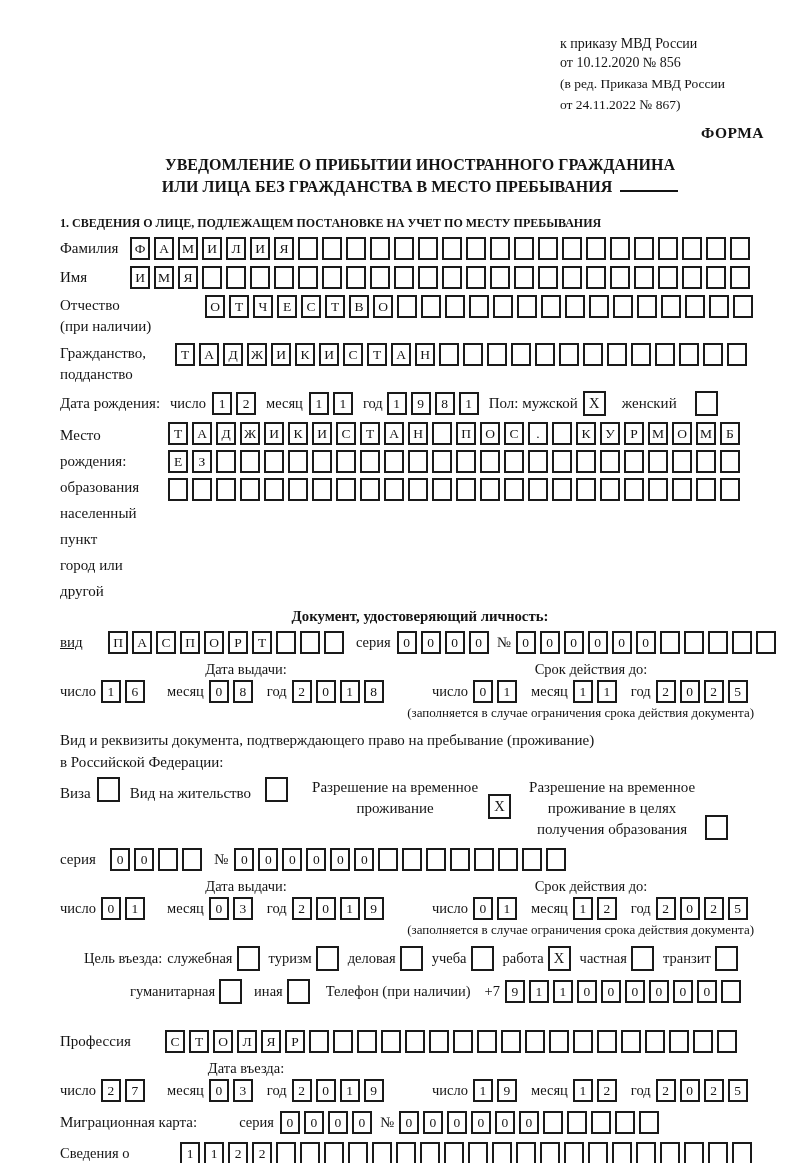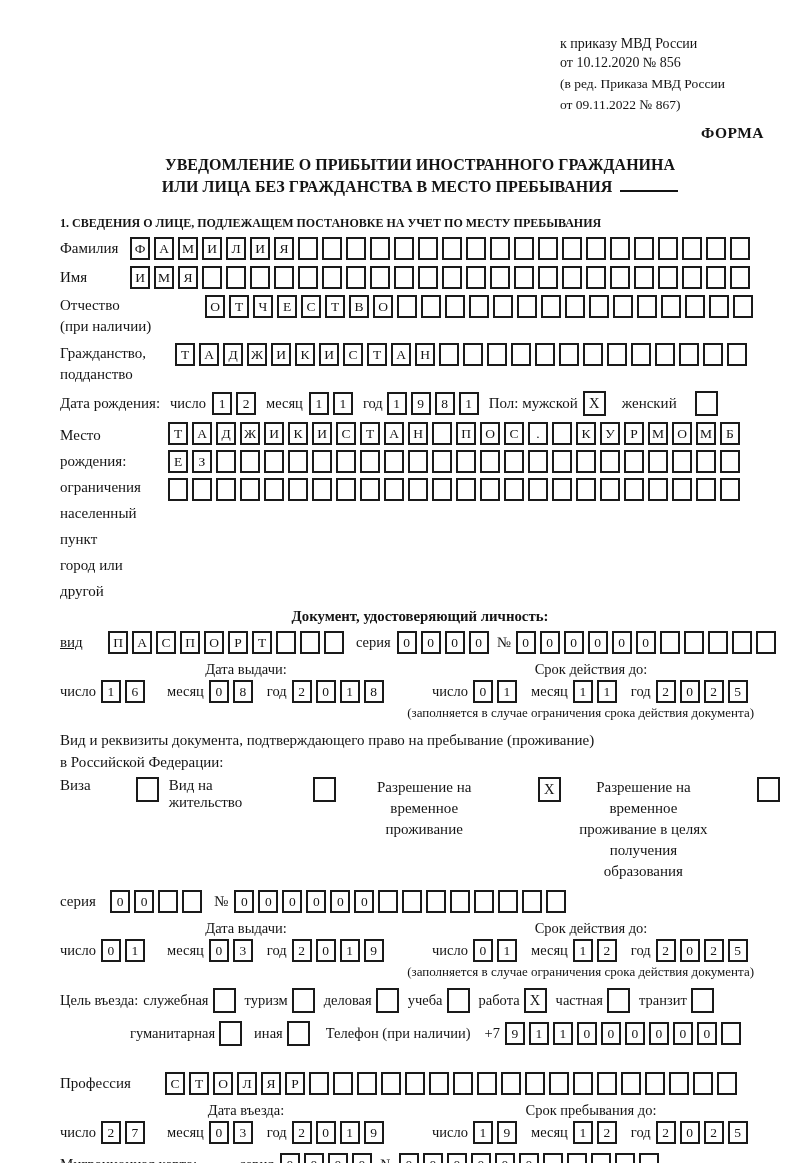--- a/index.html
+++ b/index.html
@@ -46,21 +46,21 @@
   .dhead-r { flex:1; text-align:center; padding-right:30px; }
   .dfields { display:flex; align-items:center; font-size:14.5px; margin-top:2px; }
   .dgl { display:flex; align-items:center; width:372px; }
   .dgr { display:flex; align-items:center; }
   .dfields .flabel { margin-right:5px; font-size:14.5px; }
   .dfields .cells { margin-right:10px; }
   .limit-note { font-size:13px; text-align:right; padding-right:26px; margin-top:2px; }
   
   .intro { font-size:15px; line-height:22px; margin-top:8px; }
   .optrow { display:flex; align-items:flex-start; margin-top:4px; font-size:15px; }
-  .opt { display:flex; align-items:flex-start;gap:39px; }
+  .opt { display:flex; align-items:flex-end; }
   .optlines { text-align:center; line-height:21px; }
   .gap6 { margin-left:6px; } .gap10 { margin-left:10px; } .gap14 { margin-left:14px; }
   
   .purpose { font-size:14.5px; }
   .purpose .cb { margin-left:4px; }
   .purpose .flabel { margin-left:9px; font-size:14.5px; }
   .purpose .flabel:first-child { margin-left:0; }
   
   .reps { display:flex; align-items:flex-start; margin-top:8px; }
   .reps-label { width:120px; flex-shrink:0; font-size:14.5px; line-height:22.5px; }
@@ -68,21 +68,21 @@
 </style>
 </head>
 <body>
 
 <div class="page">
 
   <div class="hdr">
     <div>к приказу МВД России</div>
     <div>от 10.12.2020 № 856</div>
     <div class="hdr-sub">(в ред. Приказа МВД России</div>
-    <div class="hdr-sub">от 09.11.2022 № 867)</div>
+    <div class="hdr-sub">от 24.11.2022 № 867)</div>
   </div>
   <div class="forma">ФОРМА</div>
 
   <div class="title">
     <div>УВЕДОМЛЕНИЕ О ПРИБЫТИИ ИНОСТРАННОГО ГРАЖДАНИНА</div>
     <div>
       <span>ИЛИ ЛИЦА БЕЗ ГРАЖДАНСТВА В МЕСТО ПРЕБЫВАНИЯ</span><span class="uline"></span>
     </div>
   </div>
 
@@ -238,21 +238,21 @@
       </span>
     <span class="flabel" style="margin-left:6px;margin-right:5px;">Пол: мужской</span>
     <span class="cb">X</span>
     <span class="flabel" style="margin-left:16px;margin-right:18px;">женский</span>
     <span class="cb"></span>
   </div>
 
   <div class="mlrow">
     <div class="mlabel" style="width:108px;line-height:26px;">
       <div>Место рождения:</div>
-      <div>ограничения</div>
+      <div>образования</div>
       <div>населенный пункт</div>
       <div>город или другой</div>
     </div>
     <div class="mrows">
       <div class="cells">
           <span class="cell">Т</span>
           <span class="cell">А</span>
           <span class="cell">Д</span>
           <span class="cell">Ж</span>
           <span class="cell">И</span>
@@ -517,21 +517,21 @@
             <span class="cell">2</span>
             <span class="cell">0</span>
             <span class="cell">2</span>
             <span class="cell">5</span>
           </span>
       </div>
     </div>
     <div class="limit-note">(заполняется в случае ограничения срока действия документа)</div>
   </div>
 
-  <div class="frow purpose" style="margin-top:8px;">
+  <div class="frow purpose" style="margin-top:8px;margin-left:24px;">
     <span class="flabel">Цель въезда:</span>
     <span class="flabel" style="margin-left:5px;">служебная</span>
     <span class="cb"></span>
     <span class="flabel">туризм</span>
     <span class="cb"></span>
     <span class="flabel">деловая</span>
     <span class="cb"></span>
     <span class="flabel">учеба</span>
     <span class="cb"></span>
     <span class="flabel">работа</span>
@@ -589,21 +589,20 @@
         <span class="cell"></span>
         <span class="cell"></span>
         <span class="cell"></span>
         <span class="cell"></span>
       </div>
   </div>
 
   <div class="dblock">
     <div class="dheads">
       <div class="dhead-l">Дата въезда:</div>
-      <div class="dhead-r">Срок пребывания до:</div>
     </div>
     <div class="dfields">
       <div class="dgl">
         <span class="flabel">число</span>
         <span class="cells">
             <span class="cell">2</span>
             <span class="cell">7</span>
           </span>
         <span class="flabel" style="margin-left:8px;">месяц</span>
         <span class="cells">

